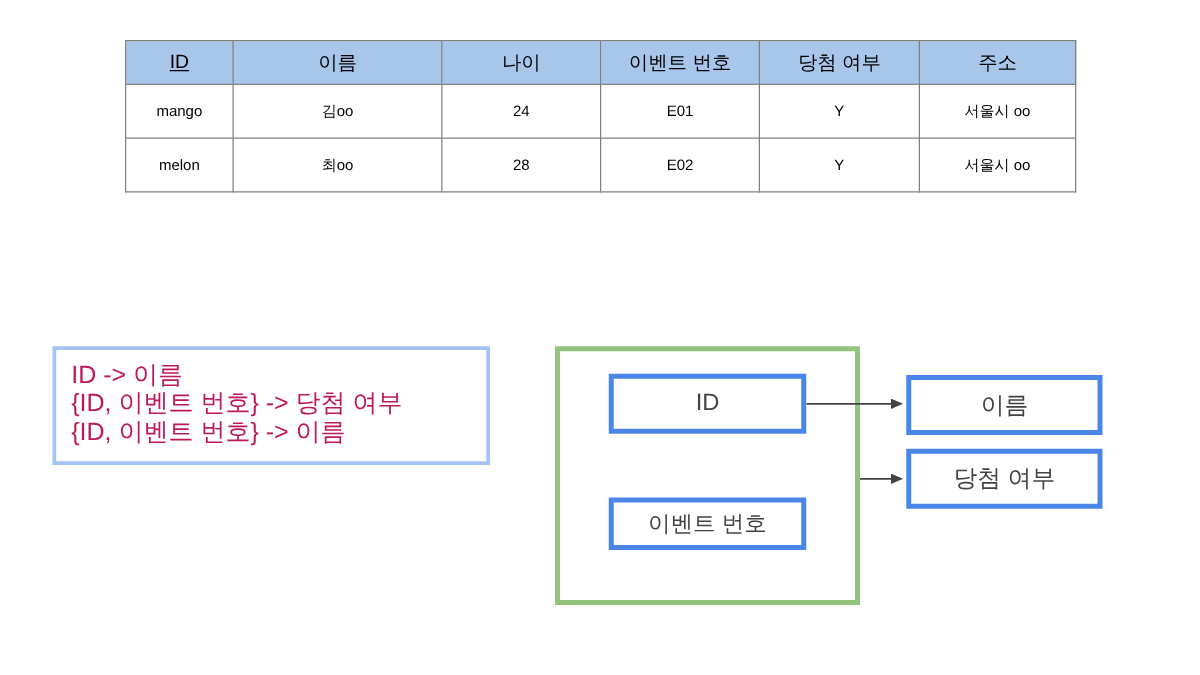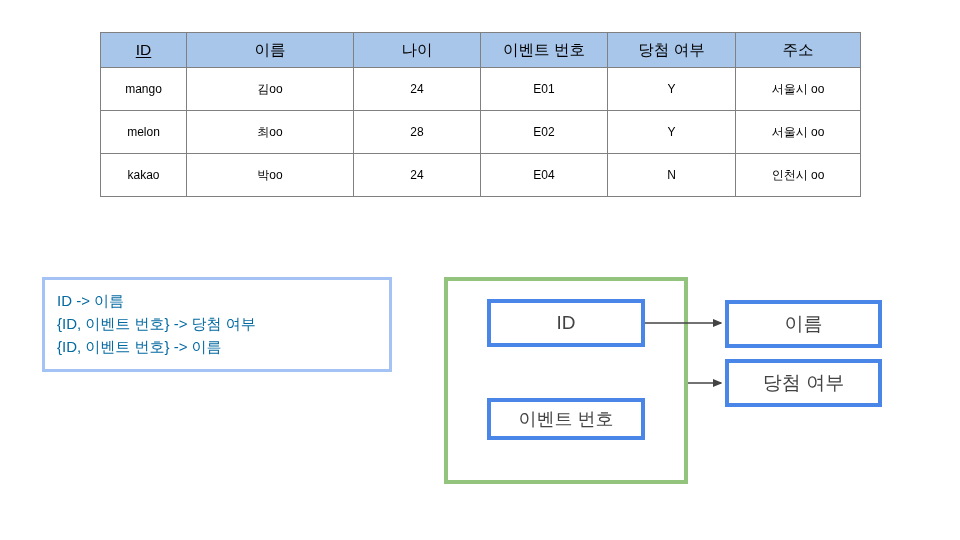--- a/index.html
+++ b/index.html
@@ -67,23 +67,23 @@
     box-sizing: border-box;
     border: 3px solid #a4c2f4;
     background: #ffffff;
   }
   #fd-list {
     margin: 0;
     padding: 9px 0 0 12px;
     list-style: none;
   }
   #fd-list li {
-    font-size: 15px;
+    font-size: 20px;
     line-height: 23px;
-    color: #0369a1;
+    color: #be185d;
     white-space: nowrap;
   }
 
   
   #diagram {
     position: absolute;
     left: 444px;
     top: 277px;
     width: 438px;
     height: 212px;
@@ -176,28 +176,20 @@
       <td>서울시 oo</td>
     </tr>
     <tr>
       <td>melon</td>
       <td>최oo</td>
       <td>28</td>
       <td>E02</td>
       <td>Y</td>
       <td>서울시 oo</td>
     </tr>
-    <tr>
-      <td>kakao</td>
-      <td>박oo</td>
-      <td>24</td>
-      <td>E04</td>
-      <td>N</td>
-      <td>인천시 oo</td>
-    </tr>
   </tbody>
 </table>
 
 <div id="fd-box">
   <ul id="fd-list">
     <li>ID -&gt; 이름</li>
     <li>{ID, 이벤트 번호} -&gt; 당첨 여부</li>
     <li>{ID, 이벤트 번호} -&gt; 이름</li>
   </ul>
 </div>

